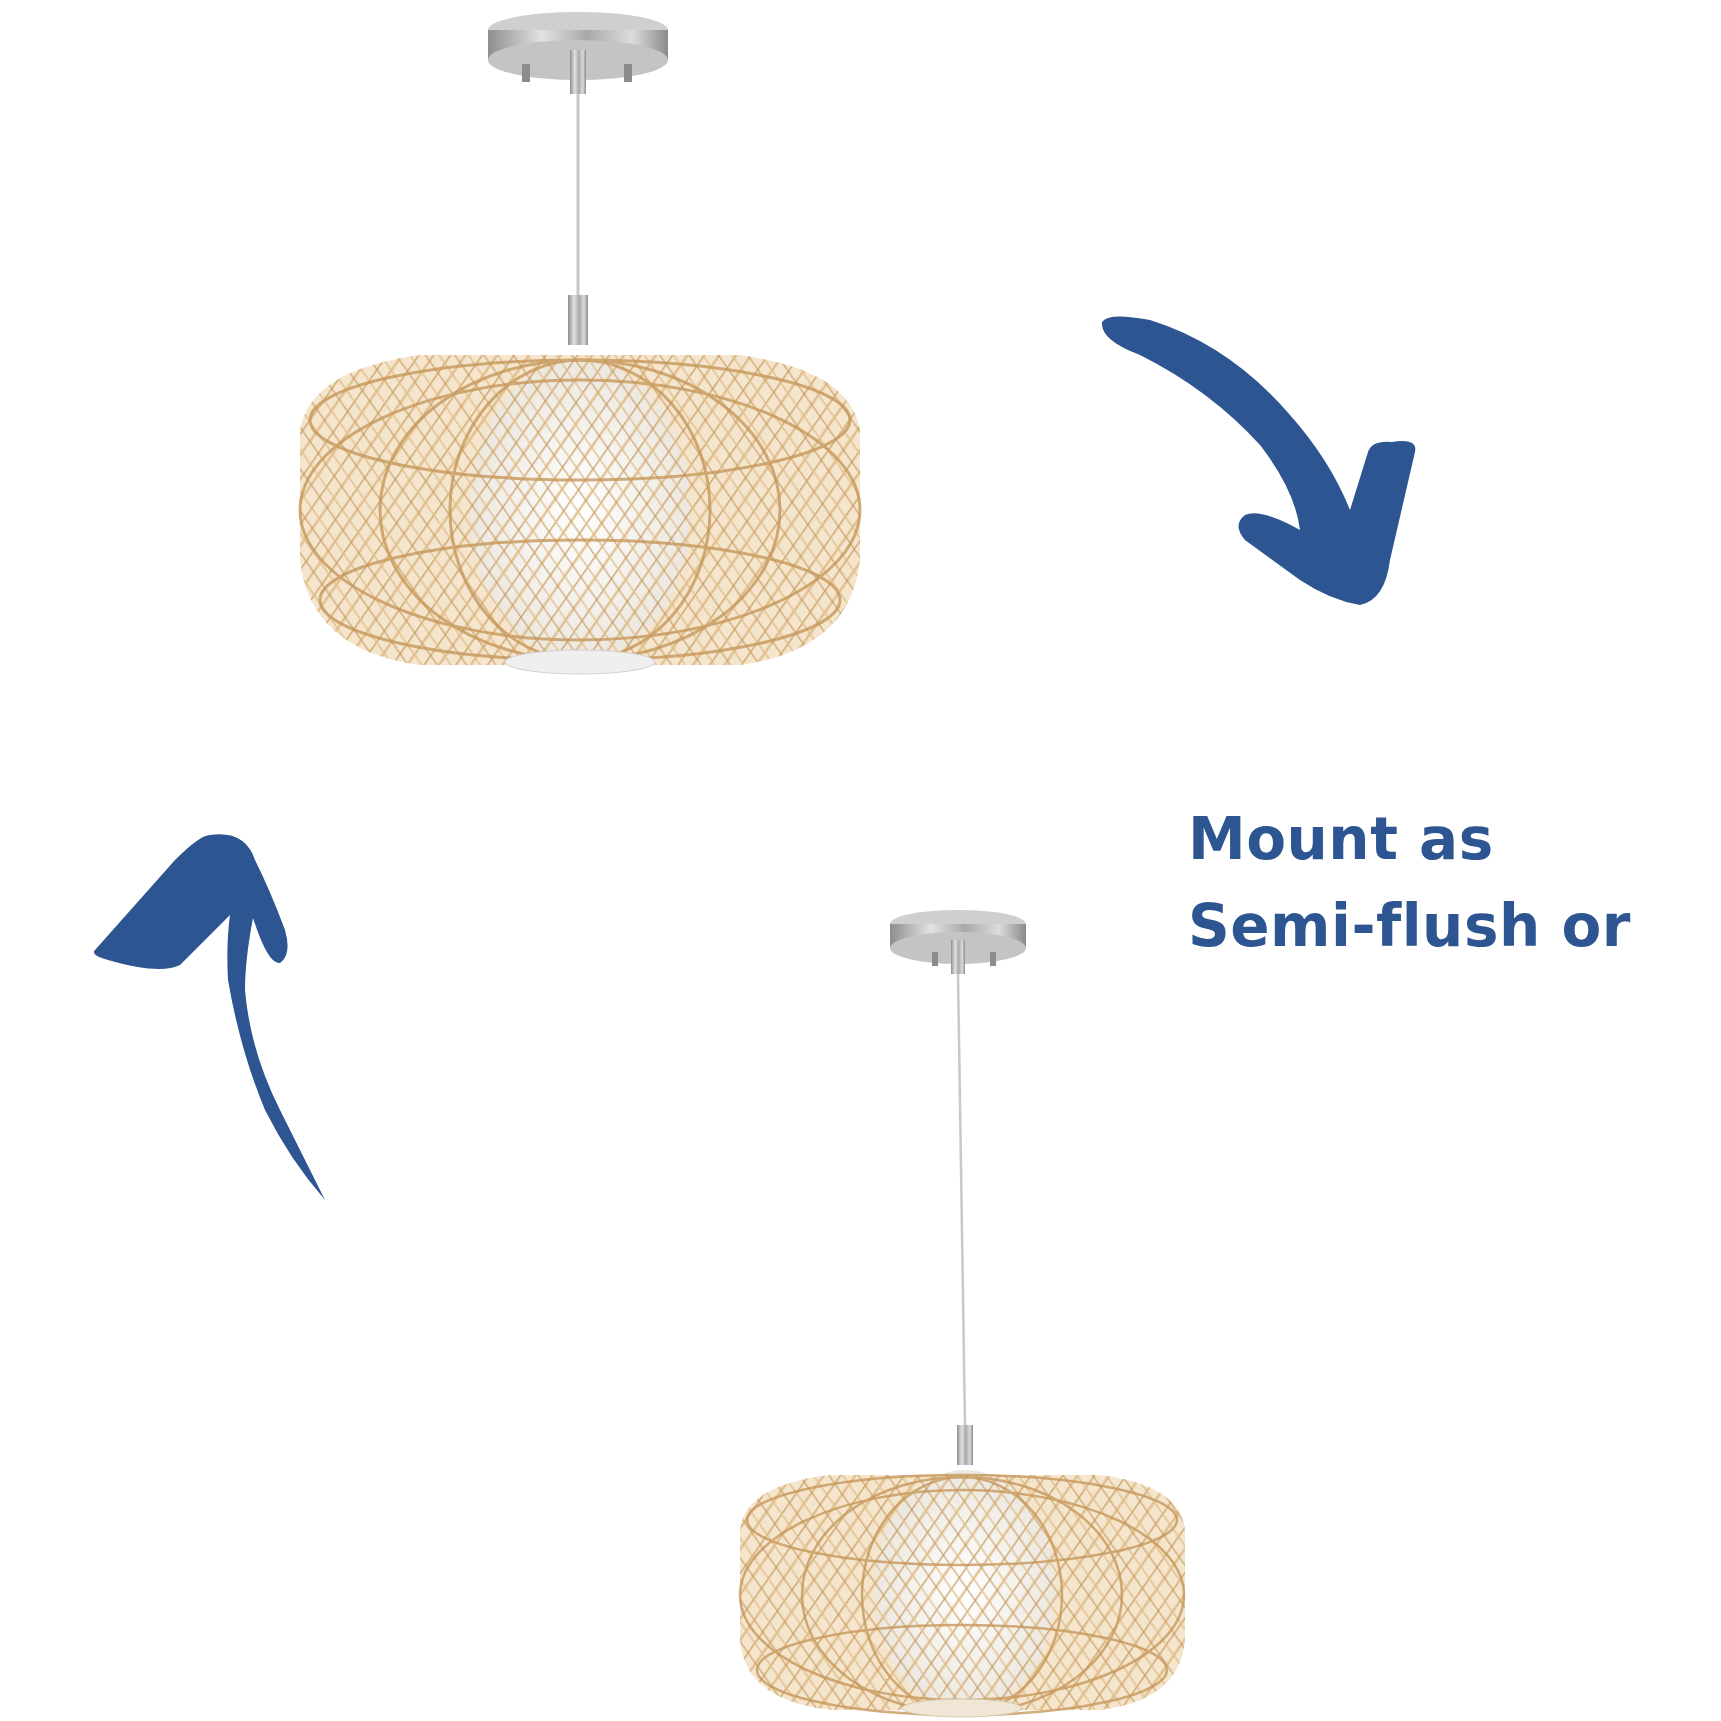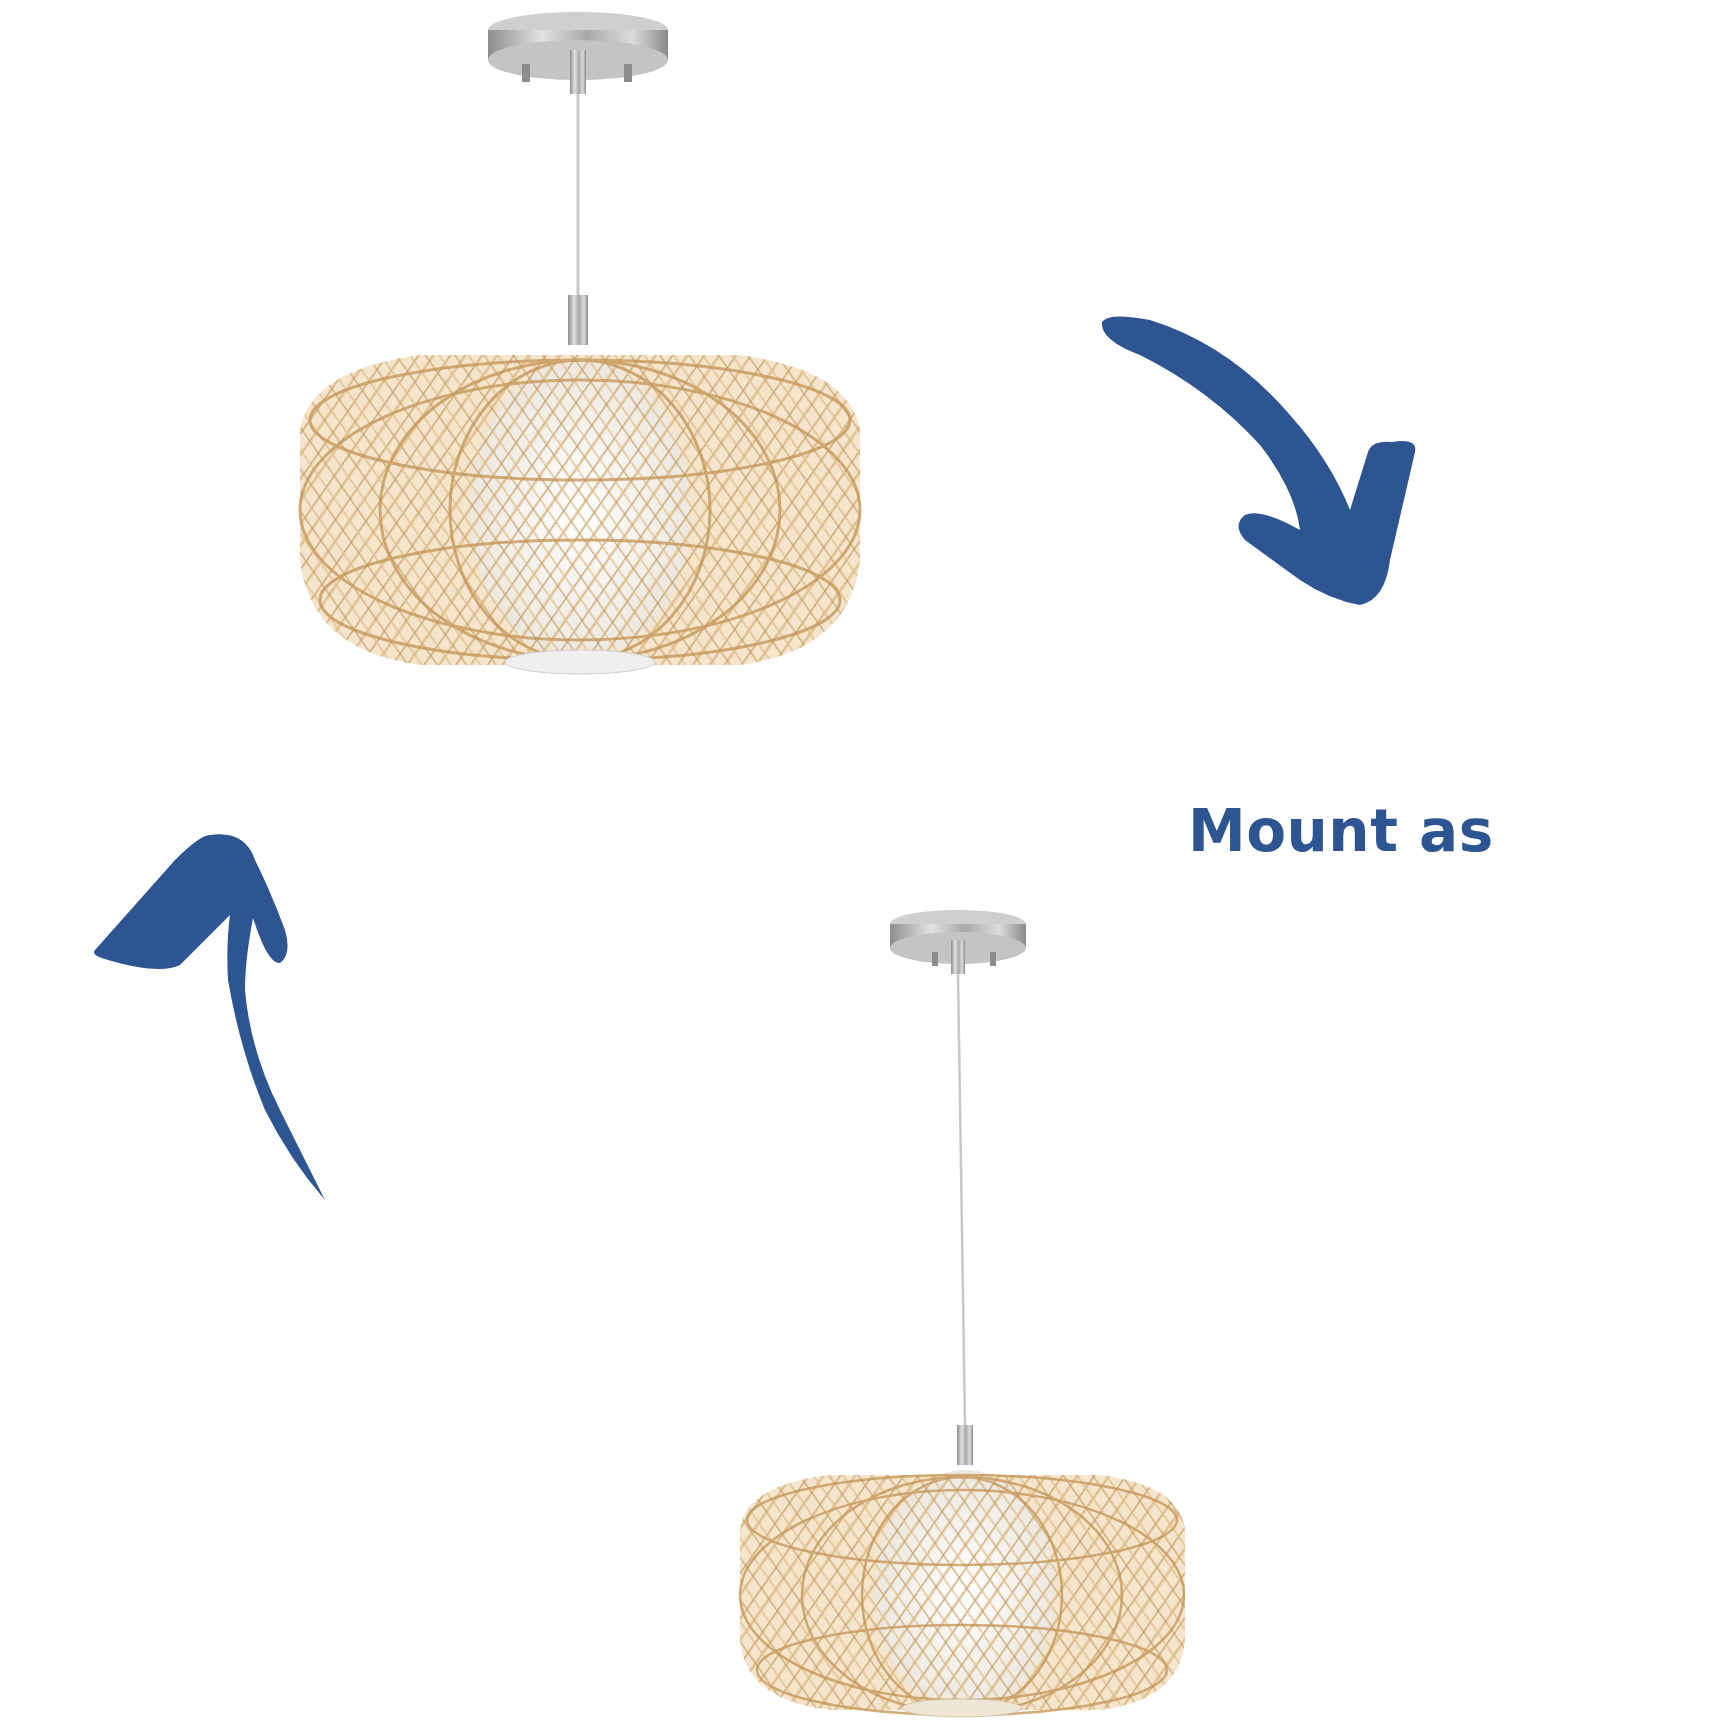--- a/index.html
+++ b/index.html
@@ -2,21 +2,21 @@
 <html><head>
 <meta charset="utf-8">
 <style>
   html, body { margin:0; padding:0; background:#ffffff; }
   body { width:1721px; height:1721px; position:relative; overflow:hidden; font-family:"DejaVu Sans", sans-serif; }
   .caption {
     position:absolute; left:1188px; top:792px; width:500px;
     color:#2d5591; font-family:"DejaVu Sans", sans-serif; font-weight:bold;
     font-size:58px; line-height:79px; letter-spacing:0.5px;
   }
-  .caption div { white-space:nowrap; }
+  .caption div { white-space:nowrap;margin-top:8px; }
   svg { position:absolute; left:0; top:0; }
 </style>
 </head>
 <body>
 
 <svg width="1721" height="1721" viewBox="0 0 1721 1721">
   <defs>
     <linearGradient id="metalGrad" x1="0" x2="1" y1="0" y2="0">
       <stop offset="0" stop-color="#8e8e8e"></stop>
       <stop offset="0.3" stop-color="#e2e2e2"></stop>
@@ -101,13 +101,14 @@
            Q1385,600 1360,605 Q1330,600 1300,580 L1245,540 Q1232,525 1245,515
            Q1260,508 1300,530 Q1295,490 1260,445 Q1210,390 1140,355 Q1100,340 1102,322 Z"></path>
   <path fill="#2d5591" d="M325,1200 Q290,1160 265,1110 Q240,1050 228,980 Q226,945 230,915
            L180,965 Q160,975 108,960 Q90,955 95,950 L175,860 Q200,835 210,835
            Q245,830 255,860 Q270,890 285,930 Q292,955 280,963 Q268,965 253,918
            Q245,960 245,990 Q250,1050 280,1110 Q305,1160 325,1200 Z"></path>
 </svg>
 
 <div class="caption">
   <div>Mount as</div>
+  <div>Semi-flush or</div>
 </div>
 
 </body></html>

